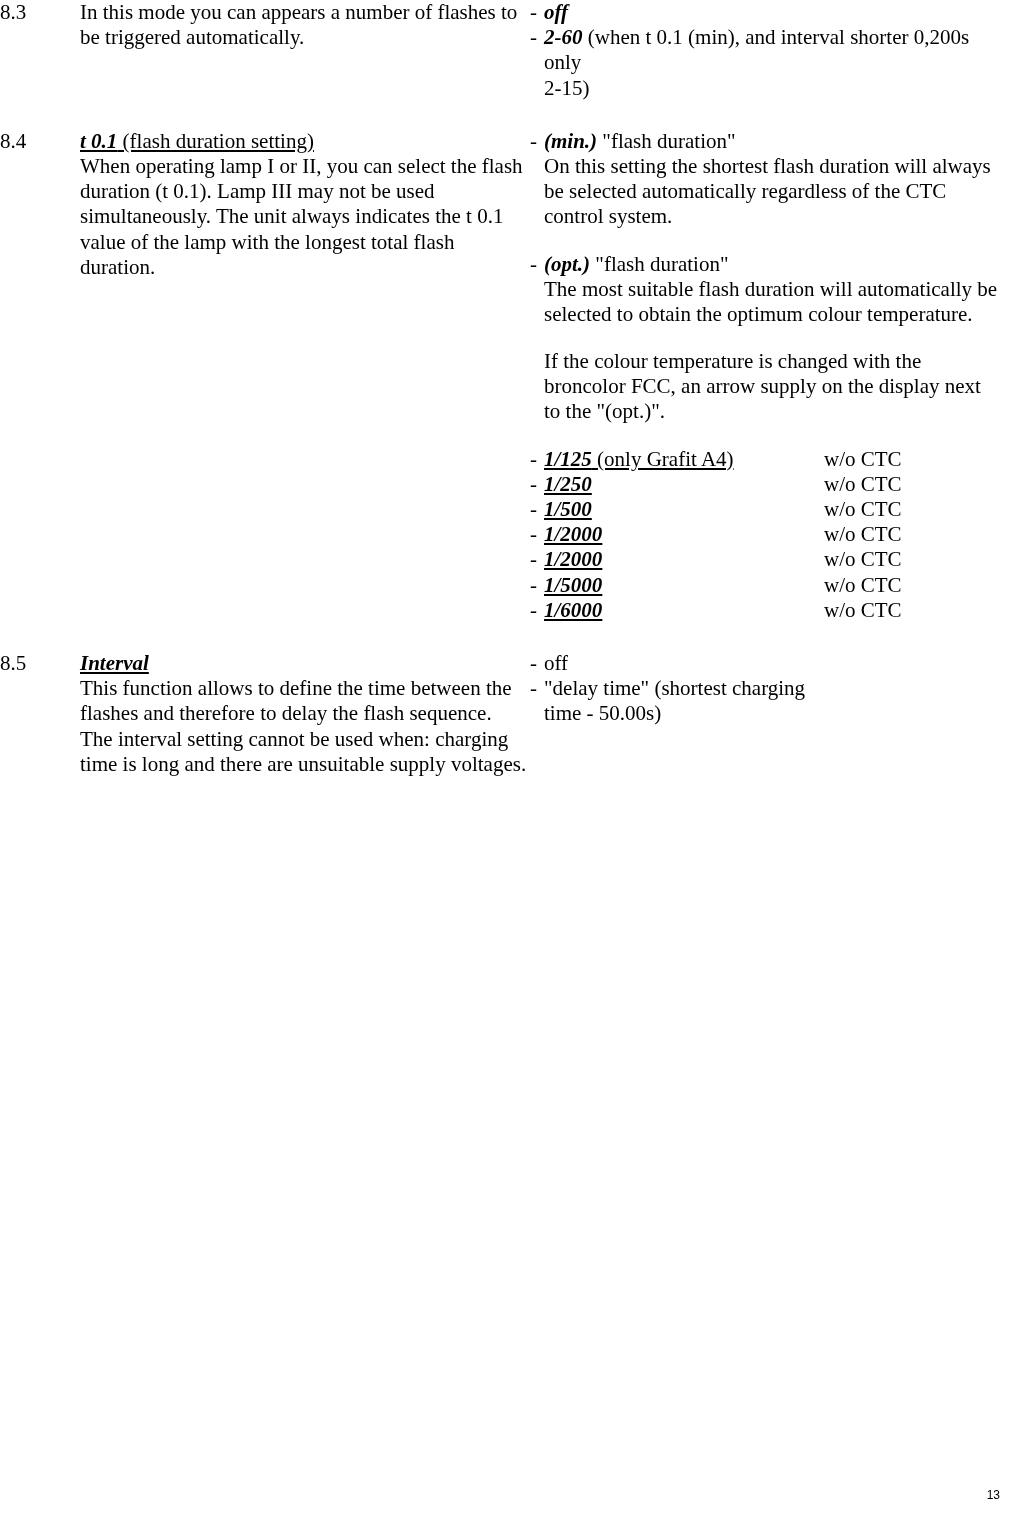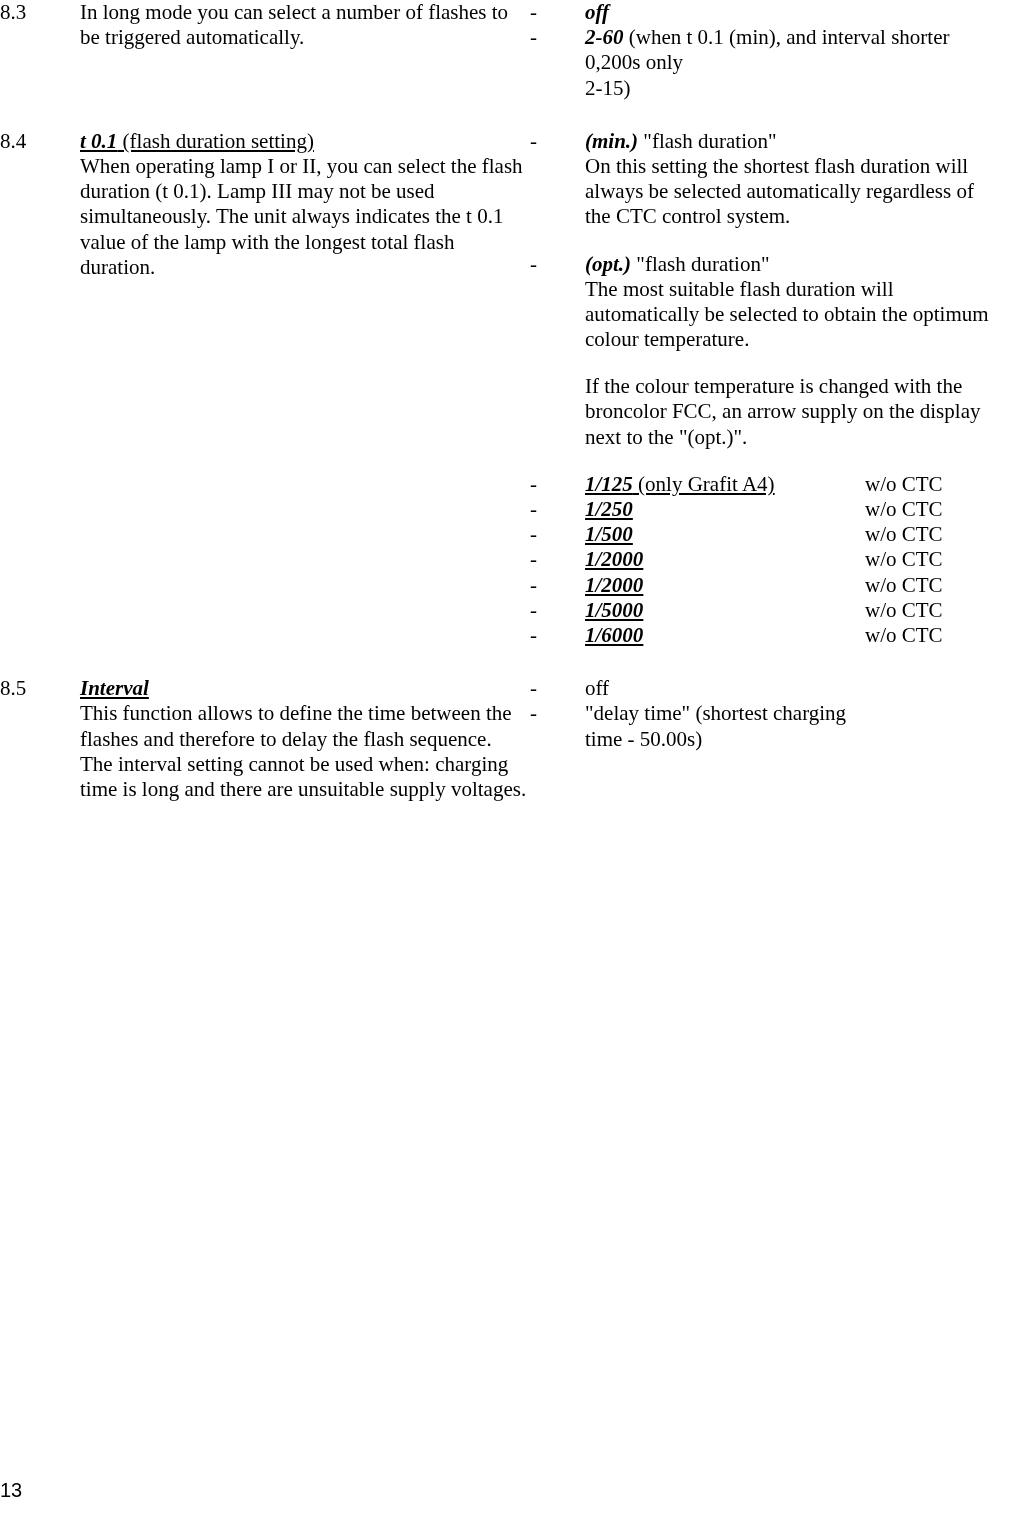--- a/index.html
+++ b/index.html
@@ -41,56 +41,56 @@
   }
   .item {
     display: flex;
   }
   .dash {
     width: 14px;
     flex-shrink: 0;
   }
   .item-body {
     flex: 1;
-    margin-left: 41px;
   }
   .speed-row {
     display: flex;
   }
   .speed-left {
     width: 280px;
     text-decoration: underline;
   }
   .speed-right {
     flex: 1;
   }
   .page-num {
-    text-align: left;
+    text-align: right;
     font-family: Arial, Helvetica, sans-serif;
-    font-size: 20px;
+    font-size: 12px;
     position: absolute;
     bottom: 20px;
     left: 0;
     right: 0;
+    padding-left: 48px;
   }
   .page-wrap {
     position: relative;
     min-height: 1522px;
     box-sizing: border-box;
   }
 </style>
 </head>
 <body>
 
 <div class="page-wrap">
 
 <div class="section">
   <div class="sec-num">8.3</div>
   <div class="left-col">
-    <div>In long mode you can select a number of flashes to be triggered  automatically.</div>
+    <div>In this mode you can appears a number of flashes to be triggered  automatically.</div>
   </div>
   <div class="right-col">
     <div class="item">
       <div class="dash">-</div>
       <div class="item-body"><span class="bold-it">off</span></div>
     </div>
     <div class="item">
       <div class="dash">-</div>
       <div class="item-body"><span class="bold-it">2-60</span><span> (when t 0.1 (min), and interval shorter 0,200s only</span><br><span> 2-15)</span></div>
     </div>

